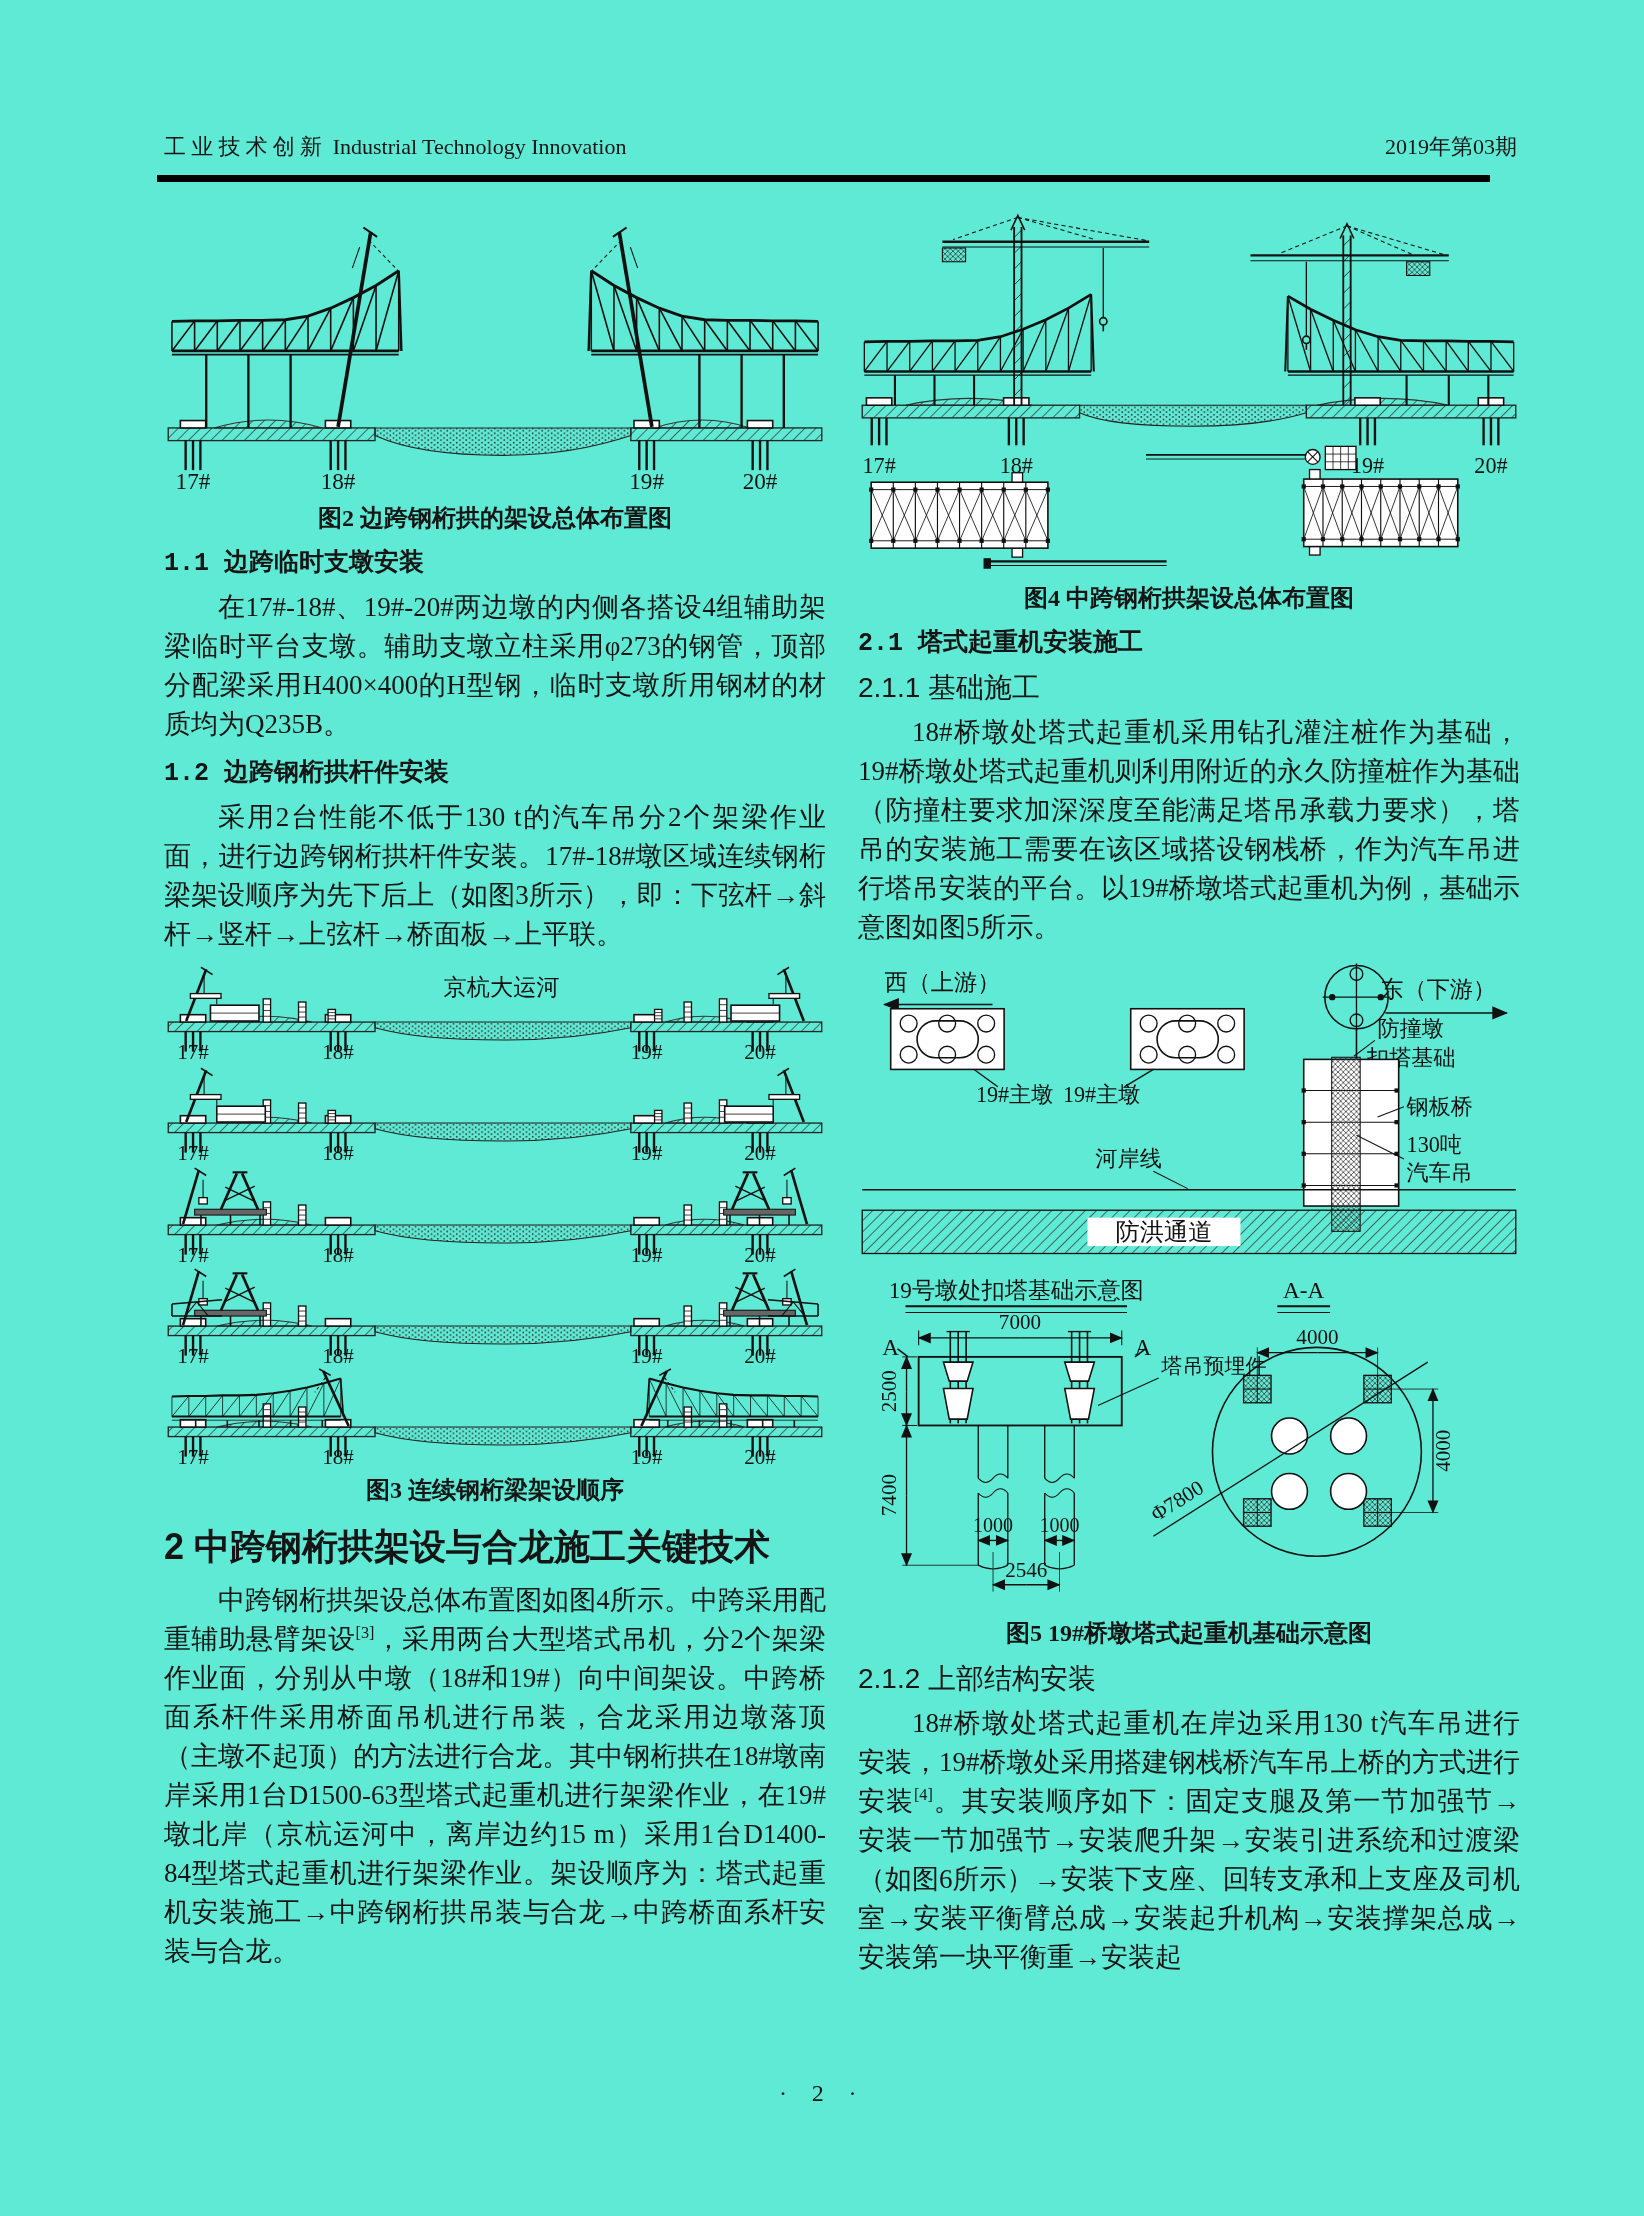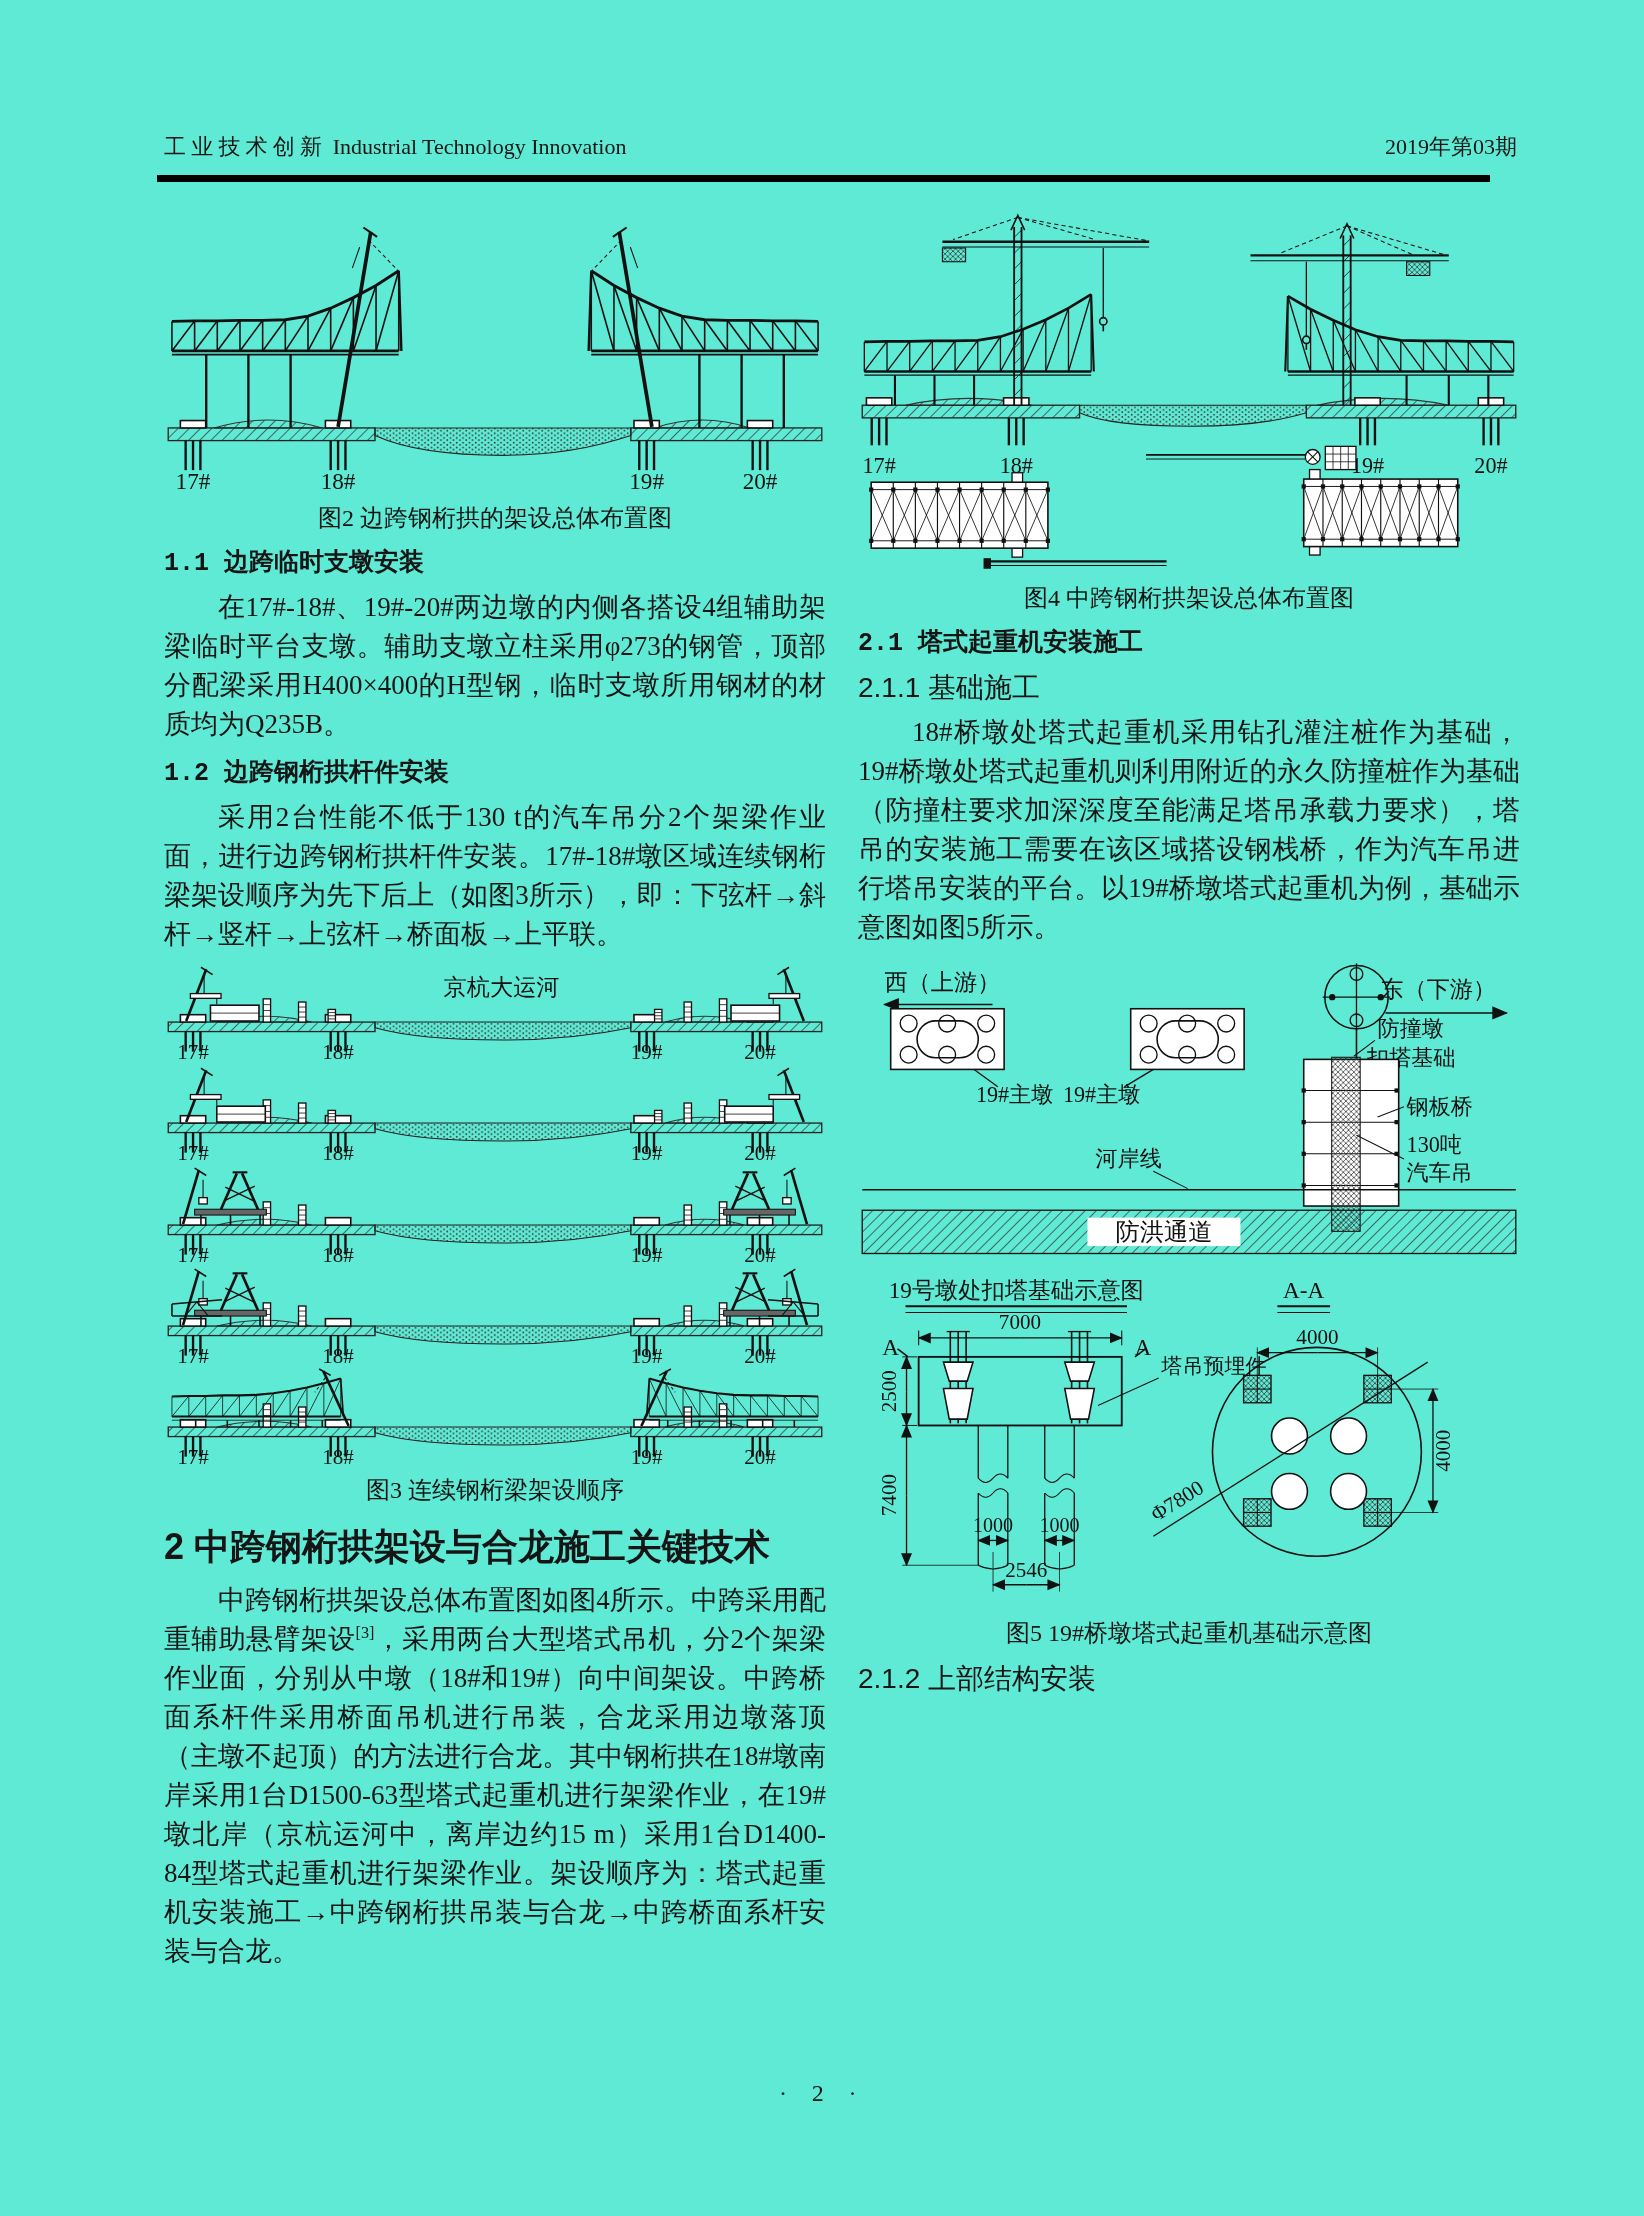--- a/index.html
+++ b/index.html
@@ -15,21 +15,21 @@
   p.body.noindent{text-indent:0;}
   sup{font-size:60%;line-height:0;}
   h3{font-family:Liberation Mono, monospace;font-weight:700;
      font-size:25px;margin:15.7px 0 9.4px 0;line-height:1.15;}
   h4{font-family:"Liberation Sans","DejaVu Sans",sans-serif;font-weight:400;
      font-size:28px;margin:13.6px 0 8.4px 0;line-height:1.15;}
   h2.big{font-family:"Liberation Sans","DejaVu Sans",sans-serif;font-weight:700;
      font-size:36px;margin:18px 0 10.5px 0;line-height:1.3;}
   .fig{margin:9.4px 0 5.2px 0;}
   .figbox svg{display:block;width:100%;height:auto;}
-  p.cap{font-size:24px;text-align:center;margin:4.2px 0 11.5px 0;}
+  p.cap{font-size:24px;text-align:center;margin:4.2px 0 11.5px 0;font-weight:bold;}
   .footer{position:absolute;top:2080px;left:0;width:100%;text-align:center;
           font-size:24px;letter-spacing:9.4px;}
   svg text{font-family:"Liberation Serif","DejaVu Serif",serif;fill:#111;}
 </style>
 </head>
 <body>
 
 <div class="page">
 
   <div class="hdr">
@@ -1083,19 +1083,20 @@
               <line x1="1090" y1="938" x2="1090" y2="1055" stroke="#111" stroke-width="2.5" marker-end="url(#f5ar)"></line>
               <text x="1122" y="938" transform="rotate(-90 1122,938)" text-anchor="middle" font-size="40">4000</text>
               <line x1="560" y1="1100" x2="1080" y2="770" stroke="#111" stroke-width="2.5"></line>
               <text x="612" y="1044" transform="rotate(-32 612,1044)" text-anchor="middle" font-size="40">Φ7800</text>
             </svg>
           </div>
         <p class="cap">图5 19#桥墩塔式起重机基础示意图</p>
       </div>
 
       <h4>2.1.2 上部结构安装</h4>
+      <p class="body"><span>18#桥墩处塔式起重机在岸边采用130 t汽车吊进行安装，19#桥墩处采用搭建钢栈桥汽车吊上桥的方式进行安装</span><sup>[4]</sup><span>。其安装顺序如下：固定支腿及第一节加强节→安装一节加强节→安装爬升架→安装引进系统和过渡梁（如图6所示）→安装下支座、回转支承和上支座及司机室→安装平衡臂总成→安装起升机构→安装撑架总成→安装第一块平衡重→安装起</span></p>
     </div>
 
   </div>
 
   <div class="footer">·  2  ·</div>
 </div>
 
 
 </body></html>

